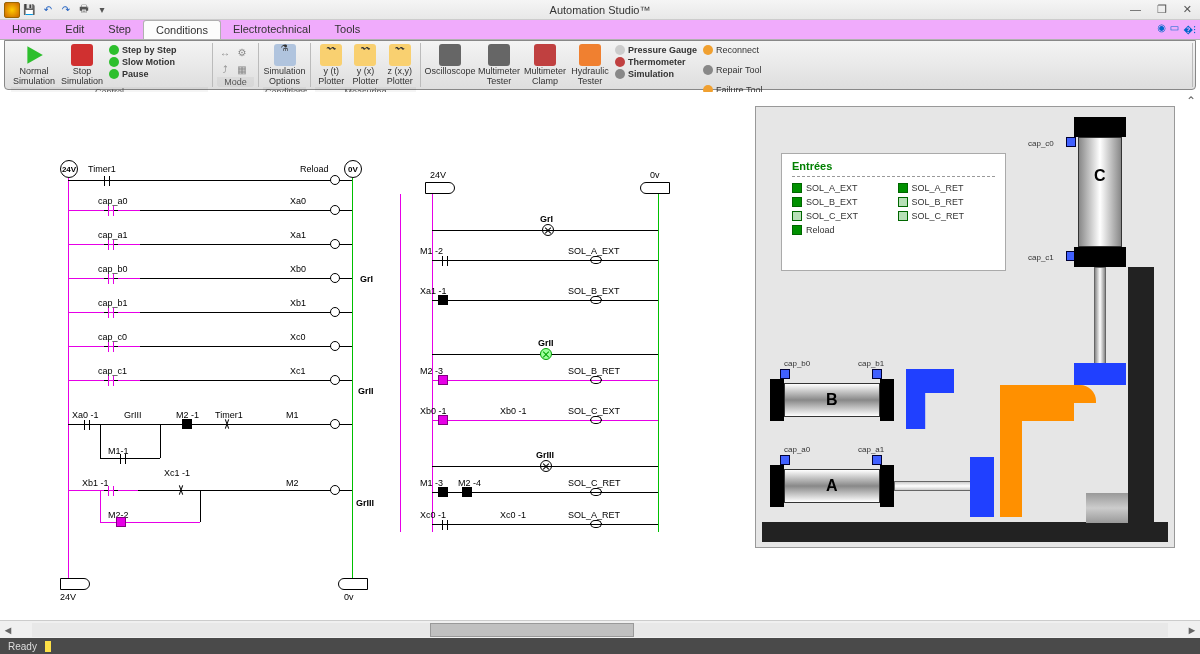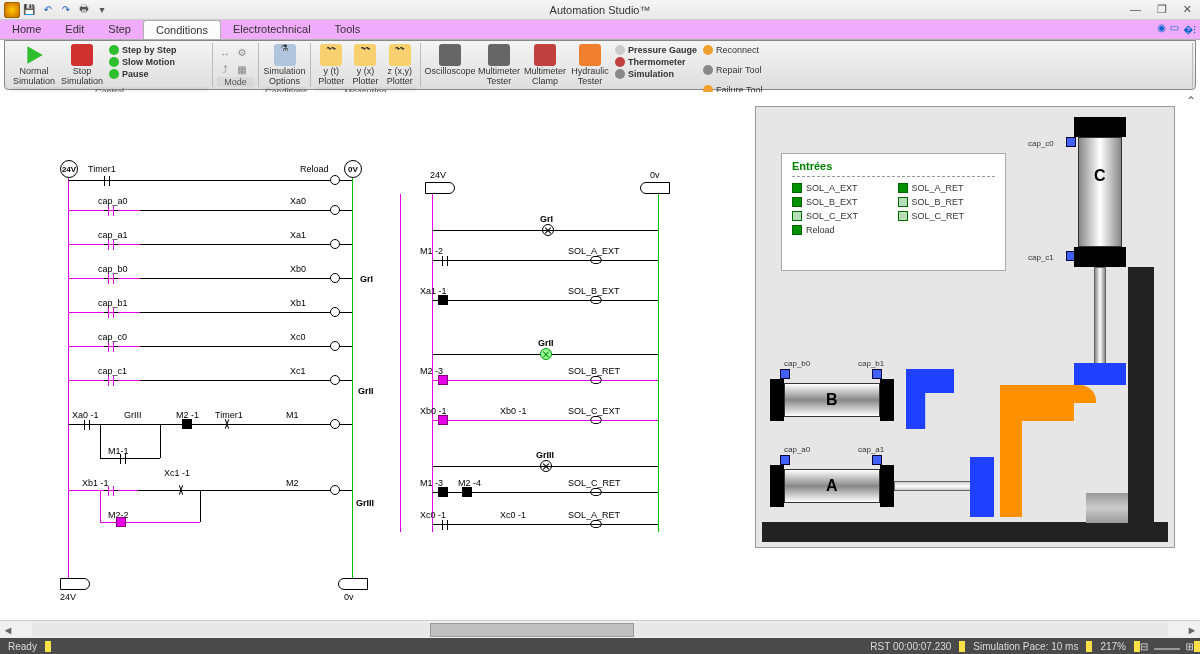--- a/index.html
+++ b/index.html
@@ -516,23 +516,13 @@
 <div class="hscroll">
   <div class="hscroll-arrow">◄</div>
   <div class="hscroll-track">
     <div class="hscroll-thumb"></div>
   </div>
   <div class="hscroll-arrow">►</div>
 </div>
 
 <div class="status-bar">
   <div class="status-seg">Ready</div>
-  <div class="right">
-    <div class="status-seg">RST 00:00:07.230</div>
-    <div class="status-seg">Simulation Pace: 10 ms</div>
-    <div class="status-seg">217%</div>
-    <div class="status-seg" style="width:60px;position:relative;">
-      <span style="position:absolute;left:0;">⊟</span>
-      <span style="position:absolute;left:14px;right:14px;top:7px;height:2px;background:#999;"></span>
-      <span style="position:absolute;right:0;">⊞</span>
-    </div>
-  </div>
 </div>
 
 </body></html>

